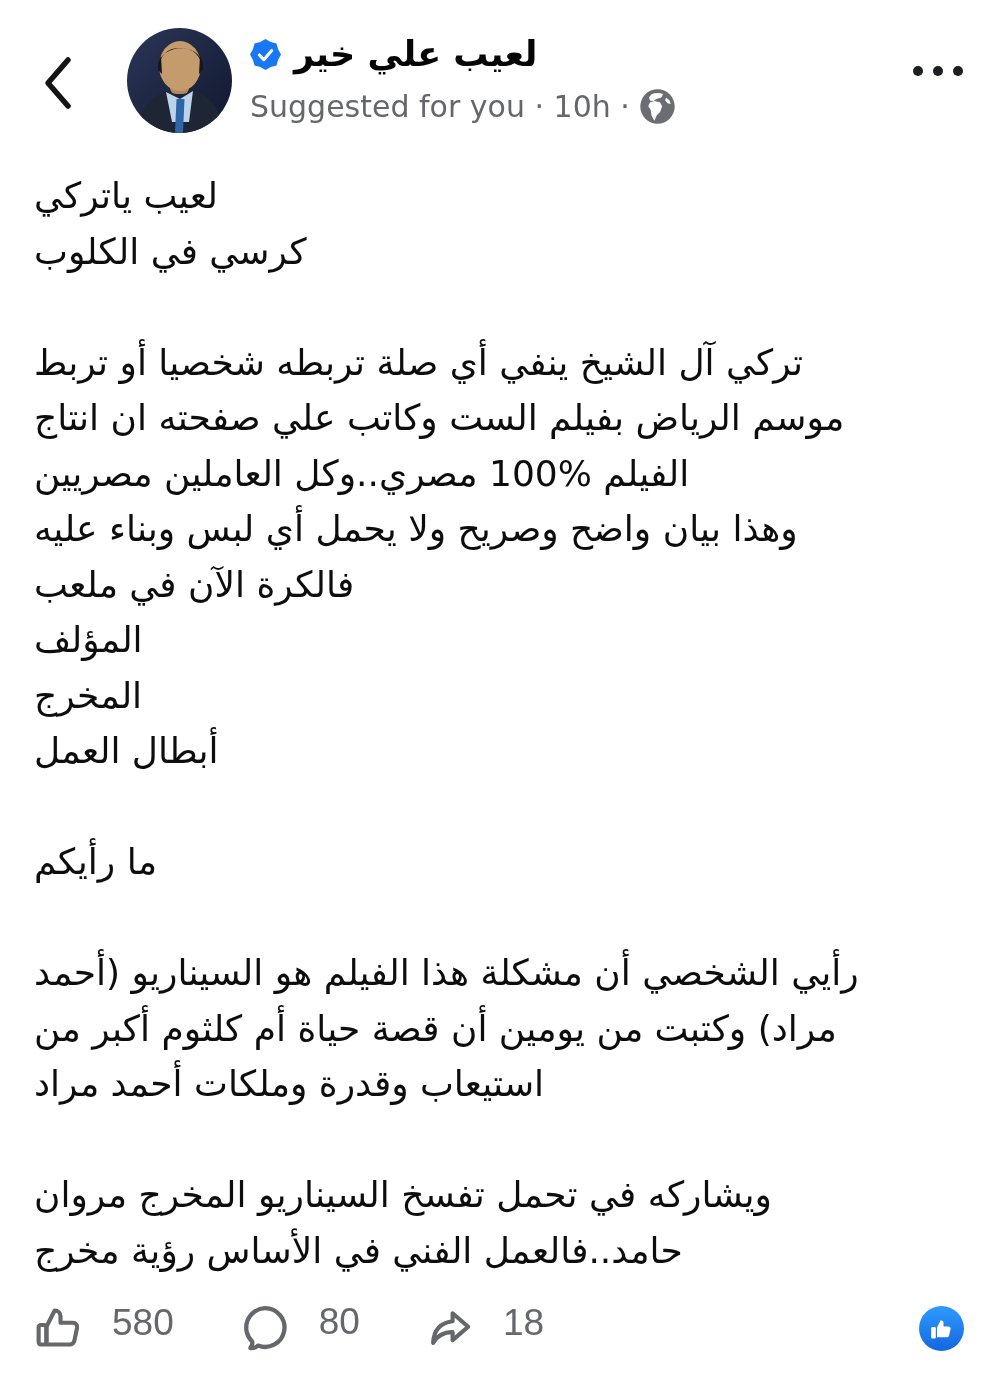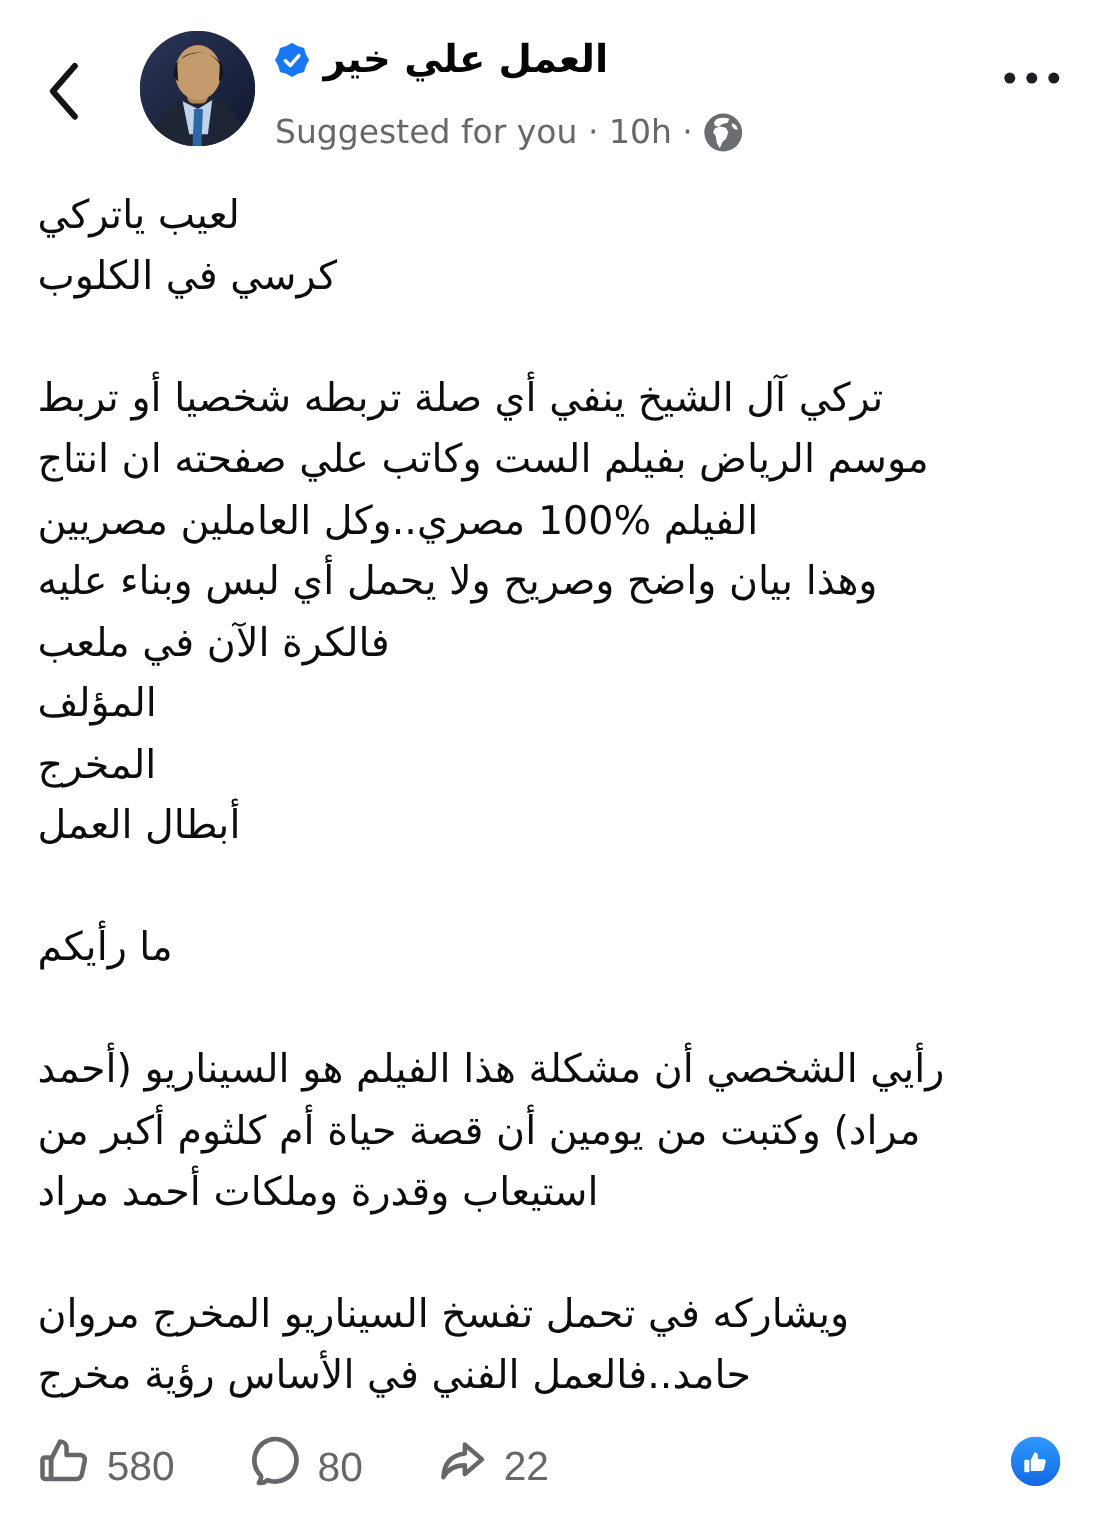--- a/index.html
+++ b/index.html
@@ -7,35 +7,35 @@
     width:997px;height:1400px;position:relative;background:#ffffff;
     font-family:"DejaVu Sans",sans-serif;overflow:hidden;
   }
   
   .back-btn{position:absolute;left:40px;top:54px;width:36px;height:58px;background:none;border:none;padding:0;cursor:pointer;}
   .avatar{position:absolute;left:127px;top:28px;width:105px;height:105px;border-radius:50%;overflow:hidden;}
   .name-block{position:absolute;left:250px;top:34px;}
   .name-row{display:flex;align-items:center;gap:13px;}
   .badge{width:31px;height:31px;flex:0 0 auto;}
   .name{font-size:35px;font-weight:700;color:#050505;direction:rtl;white-space:nowrap;}
-  .subtitle-row{display:flex;align-items:center;gap:9px;margin-top:28px;}
+  .subtitle-row{display:flex;align-items:center;gap:9px;margin-top:14px;}
   .subtitle{font-size:30px;color:#65676B;white-space:nowrap;}
   .globe{width:37px;height:37px;}
   .more-btn{position:absolute;right:34px;top:66px;background:none;border:none;padding:0;cursor:pointer;display:flex;gap:10px;}
   .more-btn i{width:10px;height:10px;border-radius:50%;background:#1c1e21;display:block;}
   
   .post-body{
     position:absolute;top:168px;left:34px;right:34px;
     direction:rtl;text-align:left;
     font-size:36px;line-height:55.5px;color:#0d0d0d;
     white-space:pre-line;
   }
   
   .engagement{position:absolute;left:33px;right:33px;top:1296px;height:64px;display:flex;align-items:center;gap:64px;}
-  .stat{display:flex;align-items:flex-end;gap:12px;background:none;border:none;padding:0;cursor:pointer;}
+  .stat{display:flex;align-items:flex-start;gap:27px;background:none;border:none;padding:0;cursor:pointer;}
   .stat .count{font-size:37px;color:#65676B;}
   .stat svg{display:block;}
   .reaction{margin-left:auto;width:45px;height:45px;border:none;padding:0;background:none;cursor:pointer;}
 </style>
 </head>
 <body>
 
 <header>
 
   <button class="back-btn">
@@ -69,21 +69,21 @@
   </div>
 
   <div class="name-block">
     <div class="name-row">
       <span class="badge">
         <svg width="31" height="31" viewBox="0 0 30 30">
           <polygon fill="#1877F2" points="30,15 27.2,20.05 25.6,25.6 20.05,27.2 15,30 9.95,27.2 4.4,25.6 2.8,20.05 0,15 2.8,9.95 4.4,4.4 9.95,2.8 15,0 20.05,2.8 25.6,4.4 27.2,9.95"></polygon>
           <polyline points="9,15.5 13.4,20 21,11.2" fill="none" stroke="#ffffff" stroke-width="3" stroke-linecap="round" stroke-linejoin="round"></polyline>
         </svg>
       </span>
-      <span class="name">العمل علي خير</span>
+      <span class="name">لعيب علي خير</span>
     </div>
     <div class="subtitle-row">
       <span class="subtitle">Suggested for you · 10h ·</span>
       <span class="globe">
         <svg width="37" height="37" viewBox="0 0 20 20">
           <circle cx="10" cy="10" r="9.3" fill="#6a6d72"></circle>
           <path d="M6.8,3.4 c2,-0.9 4.4,-0.9 6.2,-0.1 l-0.9,1.9 -2.7,0.7 -1.7,1.3 -1.8,-0.5 -0.5,-1.7 Z" fill="#ffffff"></path>
           <path d="M5.9,7.9 l2.5,-0.9 2.9,0.7 1.2,2.1 -1.1,3.2 -1.8,1.7 -1.3,3 -1.5,-2.7 -0.5,-3.3 -1.3,-1.9 Z" fill="#ffffff"></path>
           <path d="M14.6,5.3 l1.9,1.3 0.6,2.1 -1.7,-0.4 -1.3,-1.7 Z" fill="#ffffff"></path>
         </svg>
@@ -144,21 +144,21 @@
     </span>
     <span class="count">80</span>
   </button>
 
   <button class="stat">
     <span>
       <svg width="52" height="52" viewBox="0 0 24 24">
         <path d="M13.2 5.2 L20.4 11.4 L13.2 17.6 L13.2 13.9 C8.6 13.9 5.9 15.9 4.2 18.9 C4.5 13.3 7.4 9.6 13.2 8.9 Z" fill="none" stroke="#65676B" stroke-width="1.9" stroke-linecap="round" stroke-linejoin="round"></path>
       </svg>
     </span>
-    <span class="count">22</span>
+    <span class="count">18</span>
   </button>
 
   <button class="reaction">
     <span>
       <svg width="45" height="45" viewBox="0 0 45 45">
         <defs>
           <linearGradient id="likeg" x1="0" y1="0" x2="0" y2="1">
             <stop offset="0" stop-color="#2e9bff"></stop>
             <stop offset="1" stop-color="#1467e0"></stop>
           </linearGradient>

